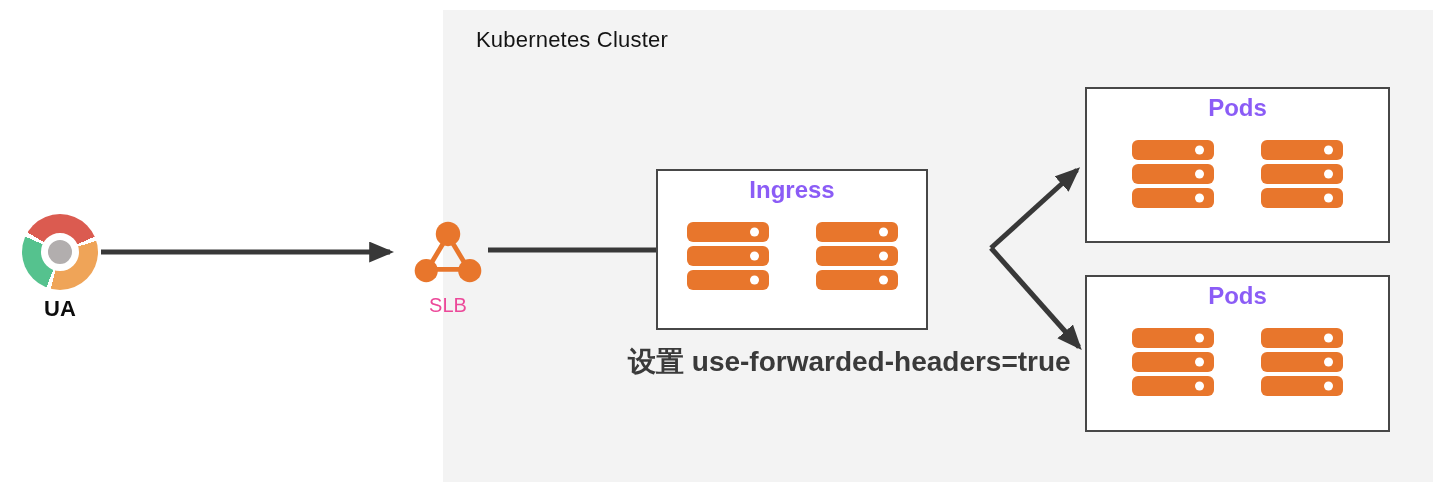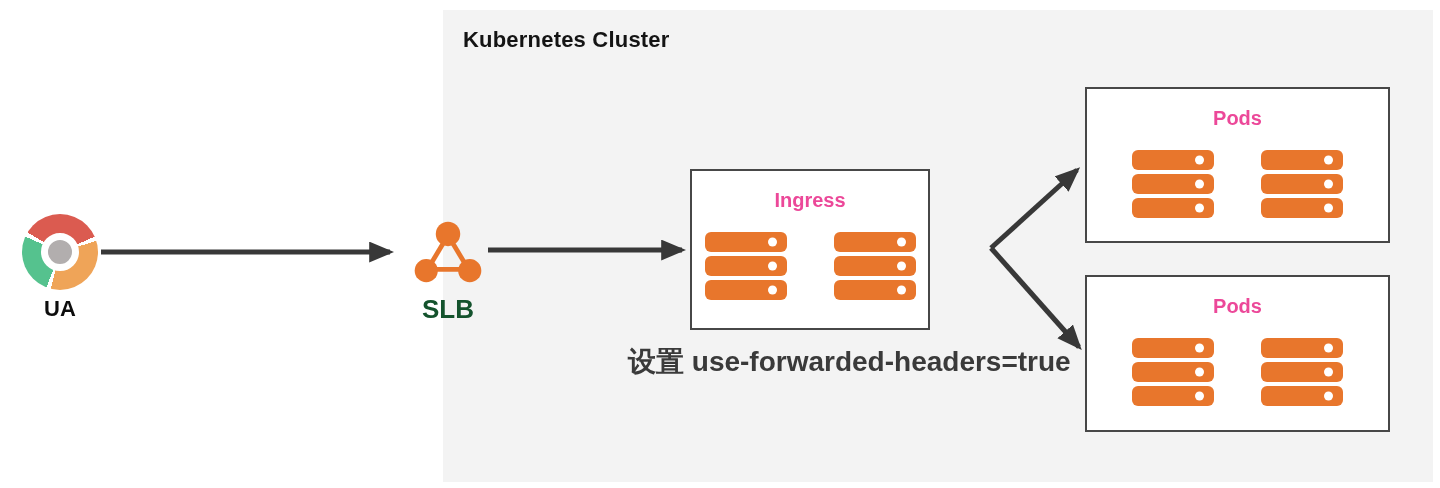--- a/index.html
+++ b/index.html
@@ -15,23 +15,23 @@
 
   
   .cluster-region {
     position: absolute;
     left: 443px; top: 10px;
     width: 990px; height: 472px;
     background: #F3F3F3;
   }
   .cluster-title {
     position: absolute;
-    left: 20px; top: 17px;
+    left: 33px; top: 17px;
     font-size: 22px;
-    font-weight: 700;
+    font-weight: 400;
     color: #141414;
     letter-spacing: 0.2px;
   }
 
   
   .ua-icon {
     position: absolute;
     left: 22px; top: 214px;
     width: 76px; height: 76px;
   }
@@ -70,45 +70,45 @@
   .slb-icon {
     position: absolute;
     left: 414px; top: 220px;
     width: 68px; height: 66px;
   }
   .slb-label {
     position: absolute;
     left: 404px; top: 294px;
     width: 88px;
     text-align: center;
-    font-size: 26px;
-    font-weight: 700;
-    color: #14532d;
+    font-size: 20px;
+    font-weight: 400;
+    color: #ec4899;
   }
 
   
   .node-box {
     position: absolute;
     background: #ffffff;
     border: 2px solid #474747;
     box-sizing: border-box;
     display: flex;
     flex-direction: column;
     align-items: center;
   }
-  .ingress-box { left: 690px; top: 169px; width: 240px; height: 161px; }
+  .ingress-box { left: 656px; top: 169px; width: 272px; height: 161px; }
   .pods-box-top { left: 1085px; top: 87px; width: 305px; height: 156px; }
   .pods-box-bottom { left: 1085px; top: 275px; width: 305px; height: 157px; }
 
   .box-title {
-    margin-top: 15px;
-    font-size: 20px;
+    margin-top: 5px;
+    font-size: 24px;
     font-weight: 700;
     line-height: 28px;
-    color: #ec4899;
+    color: #8b5cf6;
   }
   .stack-row {
     display: flex;
     gap: 47px;
     margin-top: 18px;
   }
 
   
   .server-stack { display: flex; flex-direction: column; gap: 4px; }
   .server-bar {

